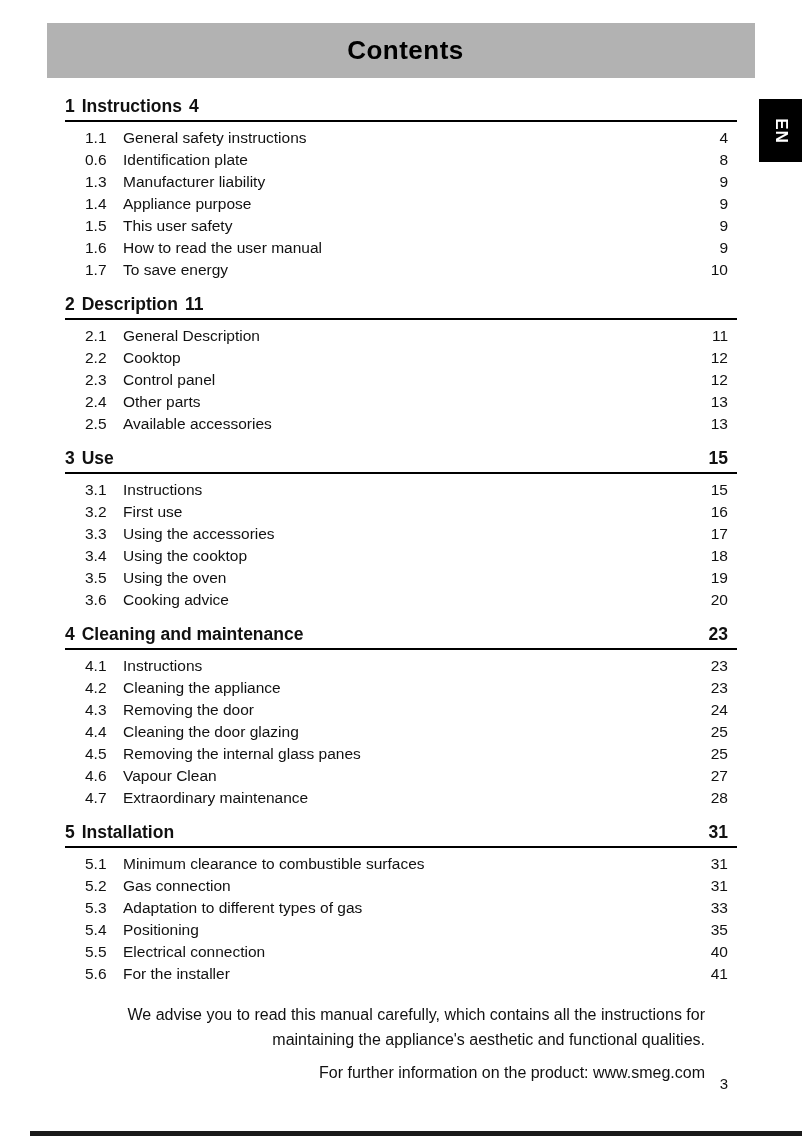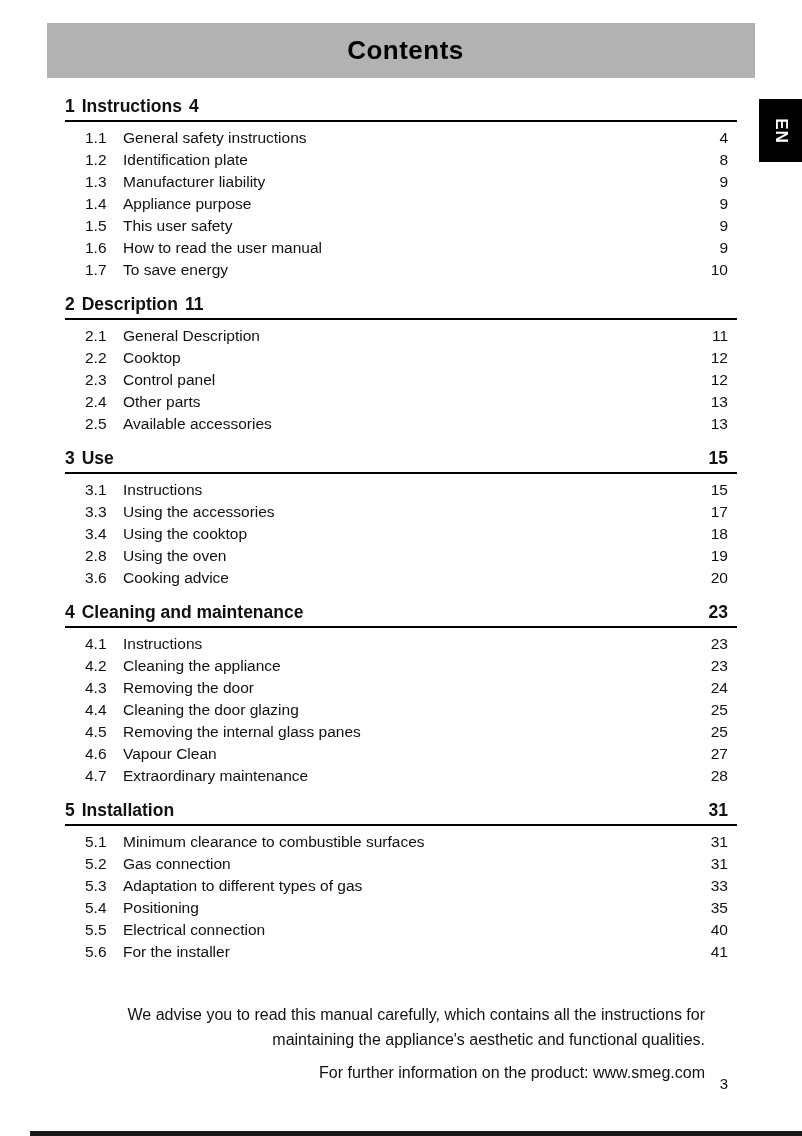--- a/index.html
+++ b/index.html
@@ -107,21 +107,21 @@
       <span class="sec-page-right"></span>
     </div>
     <div class="toc-items">
   <div class="toc-item">
     <span class="item-num">1.1</span>
     <span class="item-title">General safety instructions</span>
     <span class="item-page">4</span>
   </div>
 
   <div class="toc-item">
-    <span class="item-num">1.2</span>
+    <span class="item-num">0.6</span>
     <span class="item-title">Identification plate</span>
     <span class="item-page">8</span>
   </div>
 
   <div class="toc-item">
     <span class="item-num">1.3</span>
     <span class="item-title">Manufacturer liability</span>
     <span class="item-page">9</span>
   </div>
 
@@ -198,35 +198,40 @@
       </span>
       <span class="sec-page-right">15</span>
     </div>
     <div class="toc-items">
   <div class="toc-item">
     <span class="item-num">3.1</span>
     <span class="item-title">Instructions</span>
     <span class="item-page">15</span>
   </div>
 
+  <div class="toc-item">
+    <span class="item-num">3.2</span>
+    <span class="item-title">First use</span>
+    <span class="item-page">16</span>
+  </div>
 
   <div class="toc-item">
     <span class="item-num">3.3</span>
     <span class="item-title">Using the accessories</span>
     <span class="item-page">17</span>
   </div>
 
   <div class="toc-item">
     <span class="item-num">3.4</span>
     <span class="item-title">Using the cooktop</span>
     <span class="item-page">18</span>
   </div>
 
   <div class="toc-item">
-    <span class="item-num">2.8</span>
+    <span class="item-num">3.5</span>
     <span class="item-title">Using the oven</span>
     <span class="item-page">19</span>
   </div>
 
   <div class="toc-item">
     <span class="item-num">3.6</span>
     <span class="item-title">Cooking advice</span>
     <span class="item-page">20</span>
   </div>
 </div>

